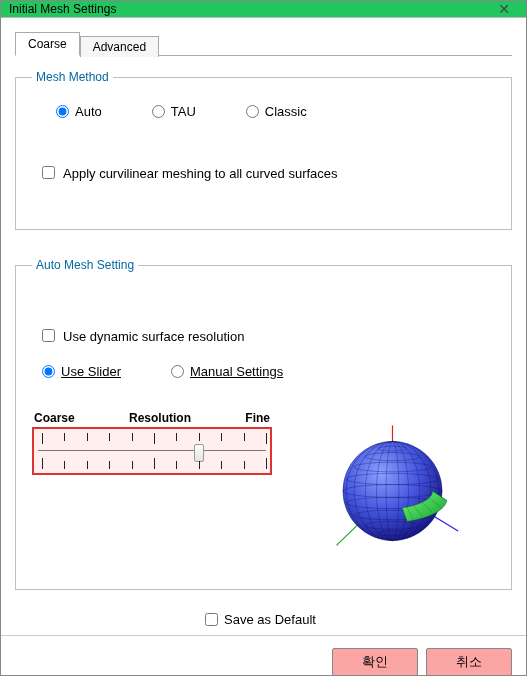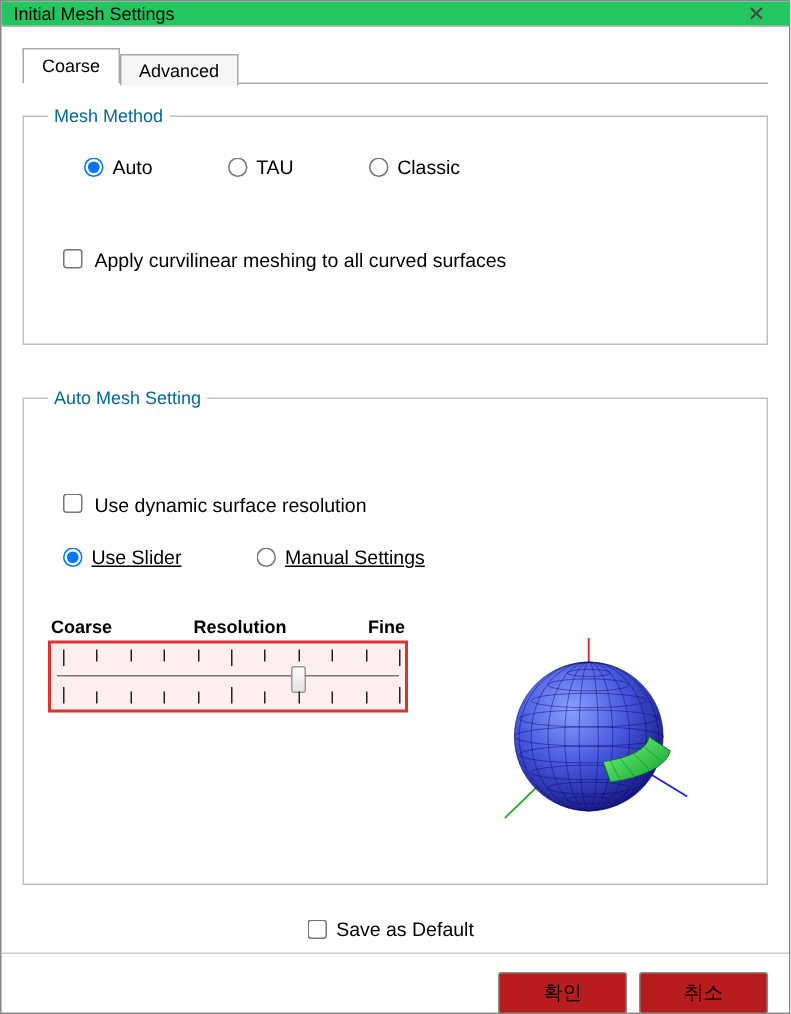--- a/index.html
+++ b/index.html
@@ -183,21 +183,21 @@
     padding: 12px 14px;
     display: flex;
     justify-content: flex-end;
     gap: 8px;
   }
   button.dlg {
     min-width: 86px;
     padding: 4px 10px;
     font-size: 13px;
     border: 1px solid #888;
-    background: #b91c1c;
+    background: #fca5a5;
     border-radius: 2px;
     cursor: default;
   }
 </style>
 </head>
 <body>
 
 <div class="window">
   <div class="titlebar">
     <span class="title">Initial Mesh Settings</span>

